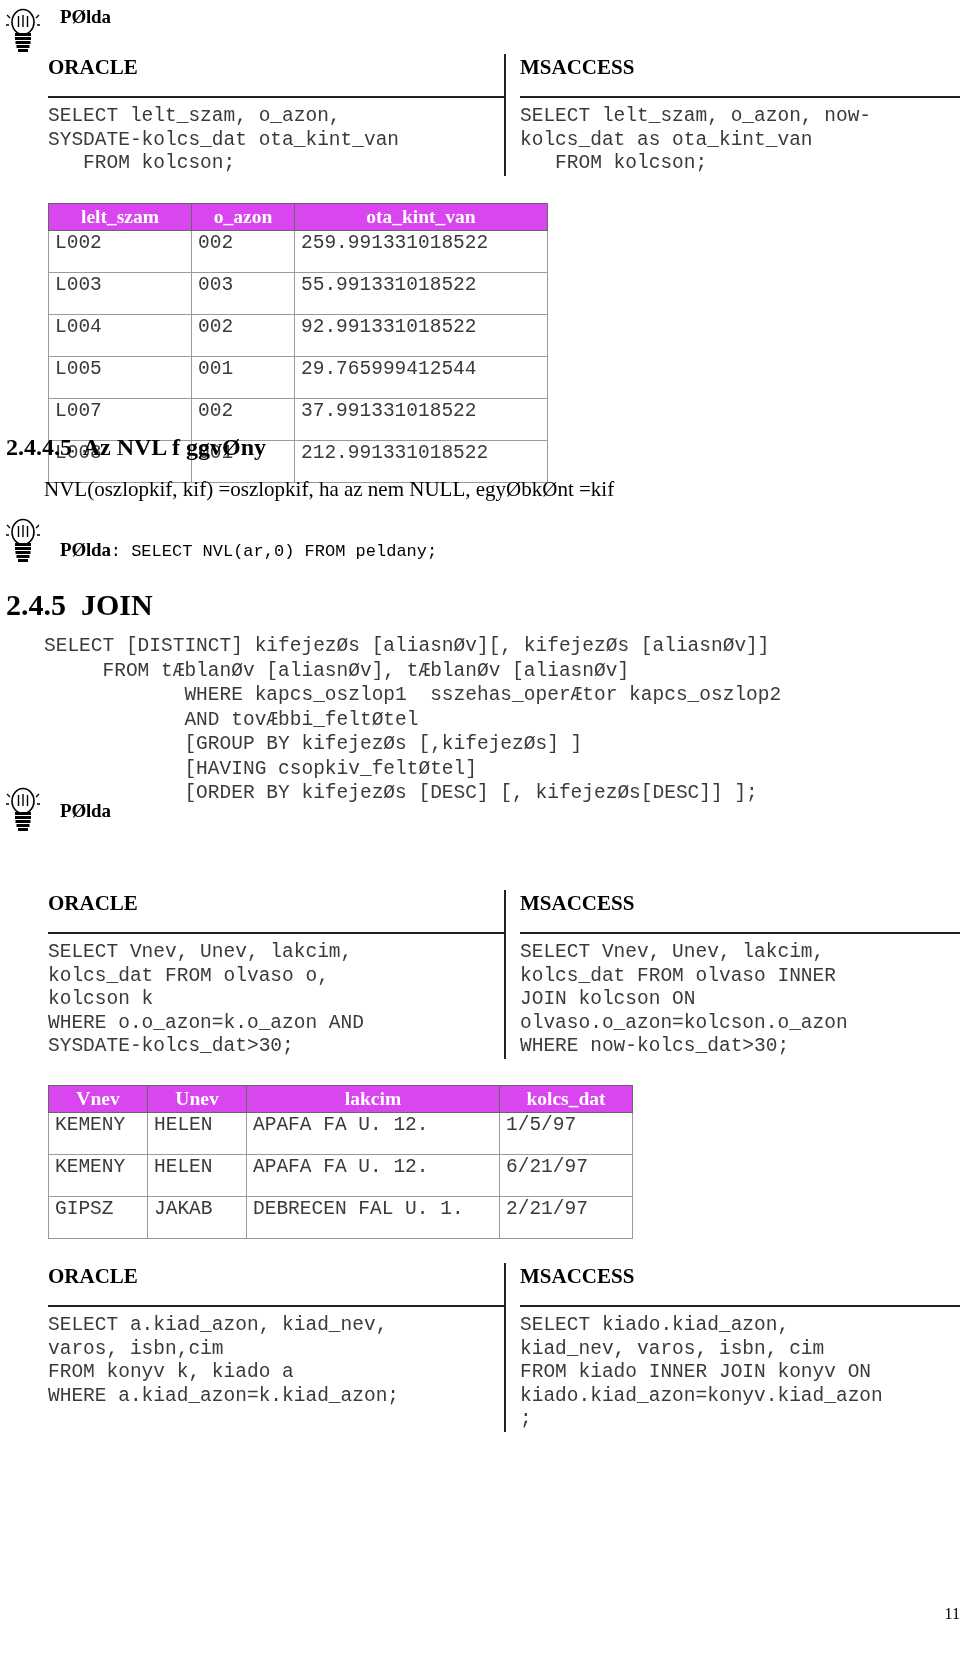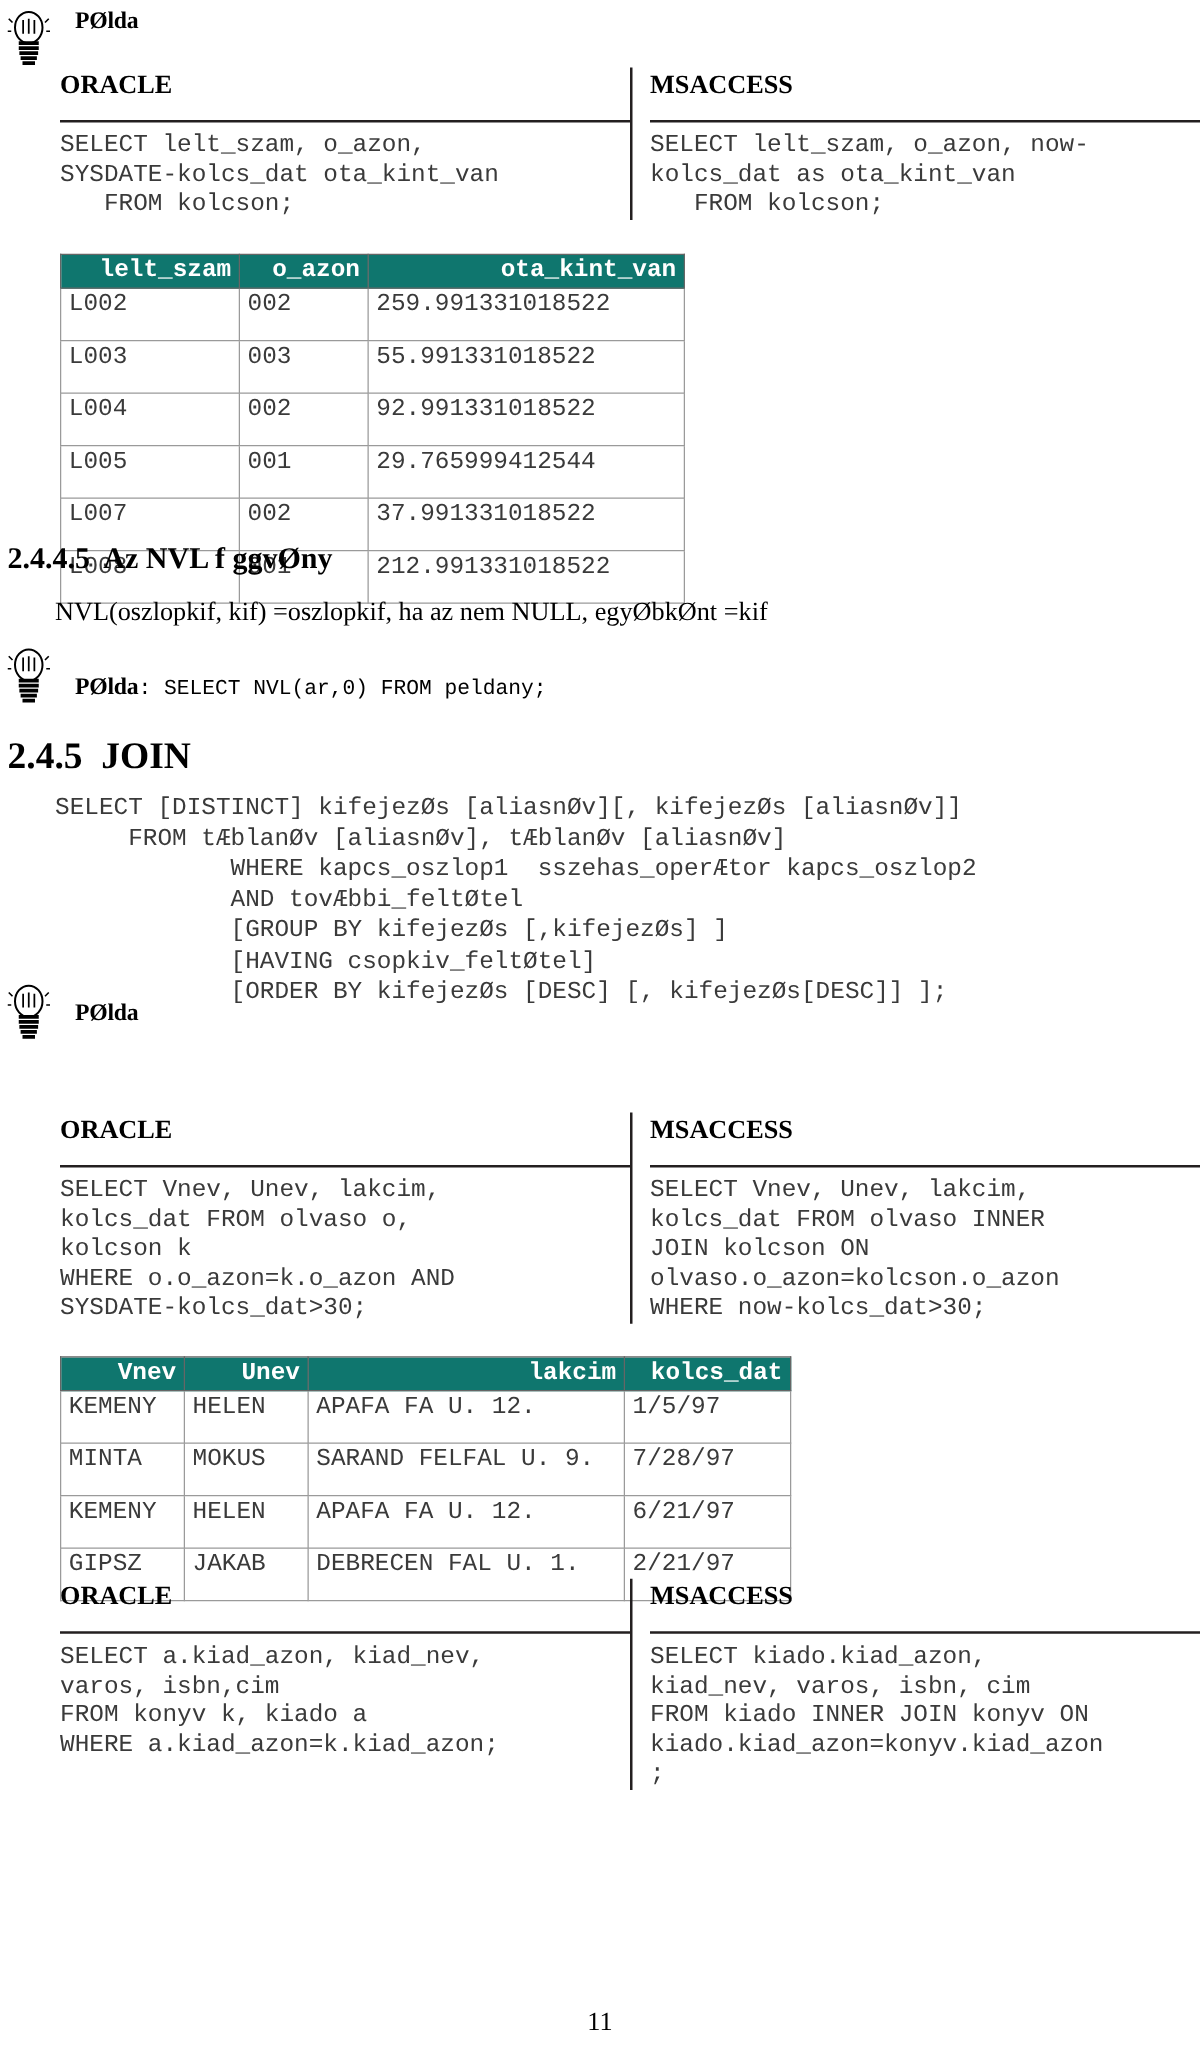--- a/index.html
+++ b/index.html
@@ -93,27 +93,28 @@
 
   
   table.result {
     position: absolute;
     border-collapse: collapse;
     font-family: "Liberation Mono", monospace;
     font-size: 19.5px;
     line-height: 23px;
   }
   table.result th {
-    background: #0f766e;
+    background: #d946ef;
     color: #ffffff;
     font-weight: bold;
-    text-align: right;
+    text-align: center;
     padding: 1px 6px 2px 6px;
     border: 1px solid #666666;
     white-space: pre;
+    font-family: Liberation Serif, serif;
   }
   table.result td {
     color: #3a3a3a;
     text-align: left;
     padding: 1px 6px 17px 6px;
     border: 1px solid #9a9a9a;
     white-space: pre;
   }
 
   
@@ -137,22 +138,22 @@
   .syntax {
     font-family: "Liberation Mono", monospace;
     font-size: 19.5px;
     line-height: 24.5px;
     white-space: pre;
     color: #3a3a3a;
   }
   .pageno {
     position: absolute;
     font-family: "Liberation Serif", serif;
-    font-size: 21px;
-    text-align: center;
+    font-size: 16px;
+    text-align: right;
   }
 </style>
 </head>
 <body>
 
 <div class="page">
 
   <div class="bulb abs" style="left:6px; top:8px;">
     <svg width="34" height="46" viewBox="0 0 34 46">
       <ellipse cx="17" cy="14" rx="11" ry="12.5" fill="none" stroke="#000" stroke-width="1.6"></ellipse>
@@ -305,26 +306,20 @@
         </tr>
     </thead>
     <tbody>
         <tr>
           <td>KEMENY</td>
           <td>HELEN</td>
           <td>APAFA FA U. 12.</td>
           <td>1/5/97</td>
         </tr>
         <tr>
-          <td>MINTA</td>
-          <td>MOKUS</td>
-          <td>SARAND FELFAL U. 9.</td>
-          <td>7/28/97</td>
-        </tr>
-        <tr>
           <td>KEMENY</td>
           <td>HELEN</td>
           <td>APAFA FA U. 12.</td>
           <td>6/21/97</td>
         </tr>
         <tr>
           <td>GIPSZ</td>
           <td>JAKAB</td>
           <td>DEBRECEN FAL U. 1.</td>
           <td>2/21/97</td>

